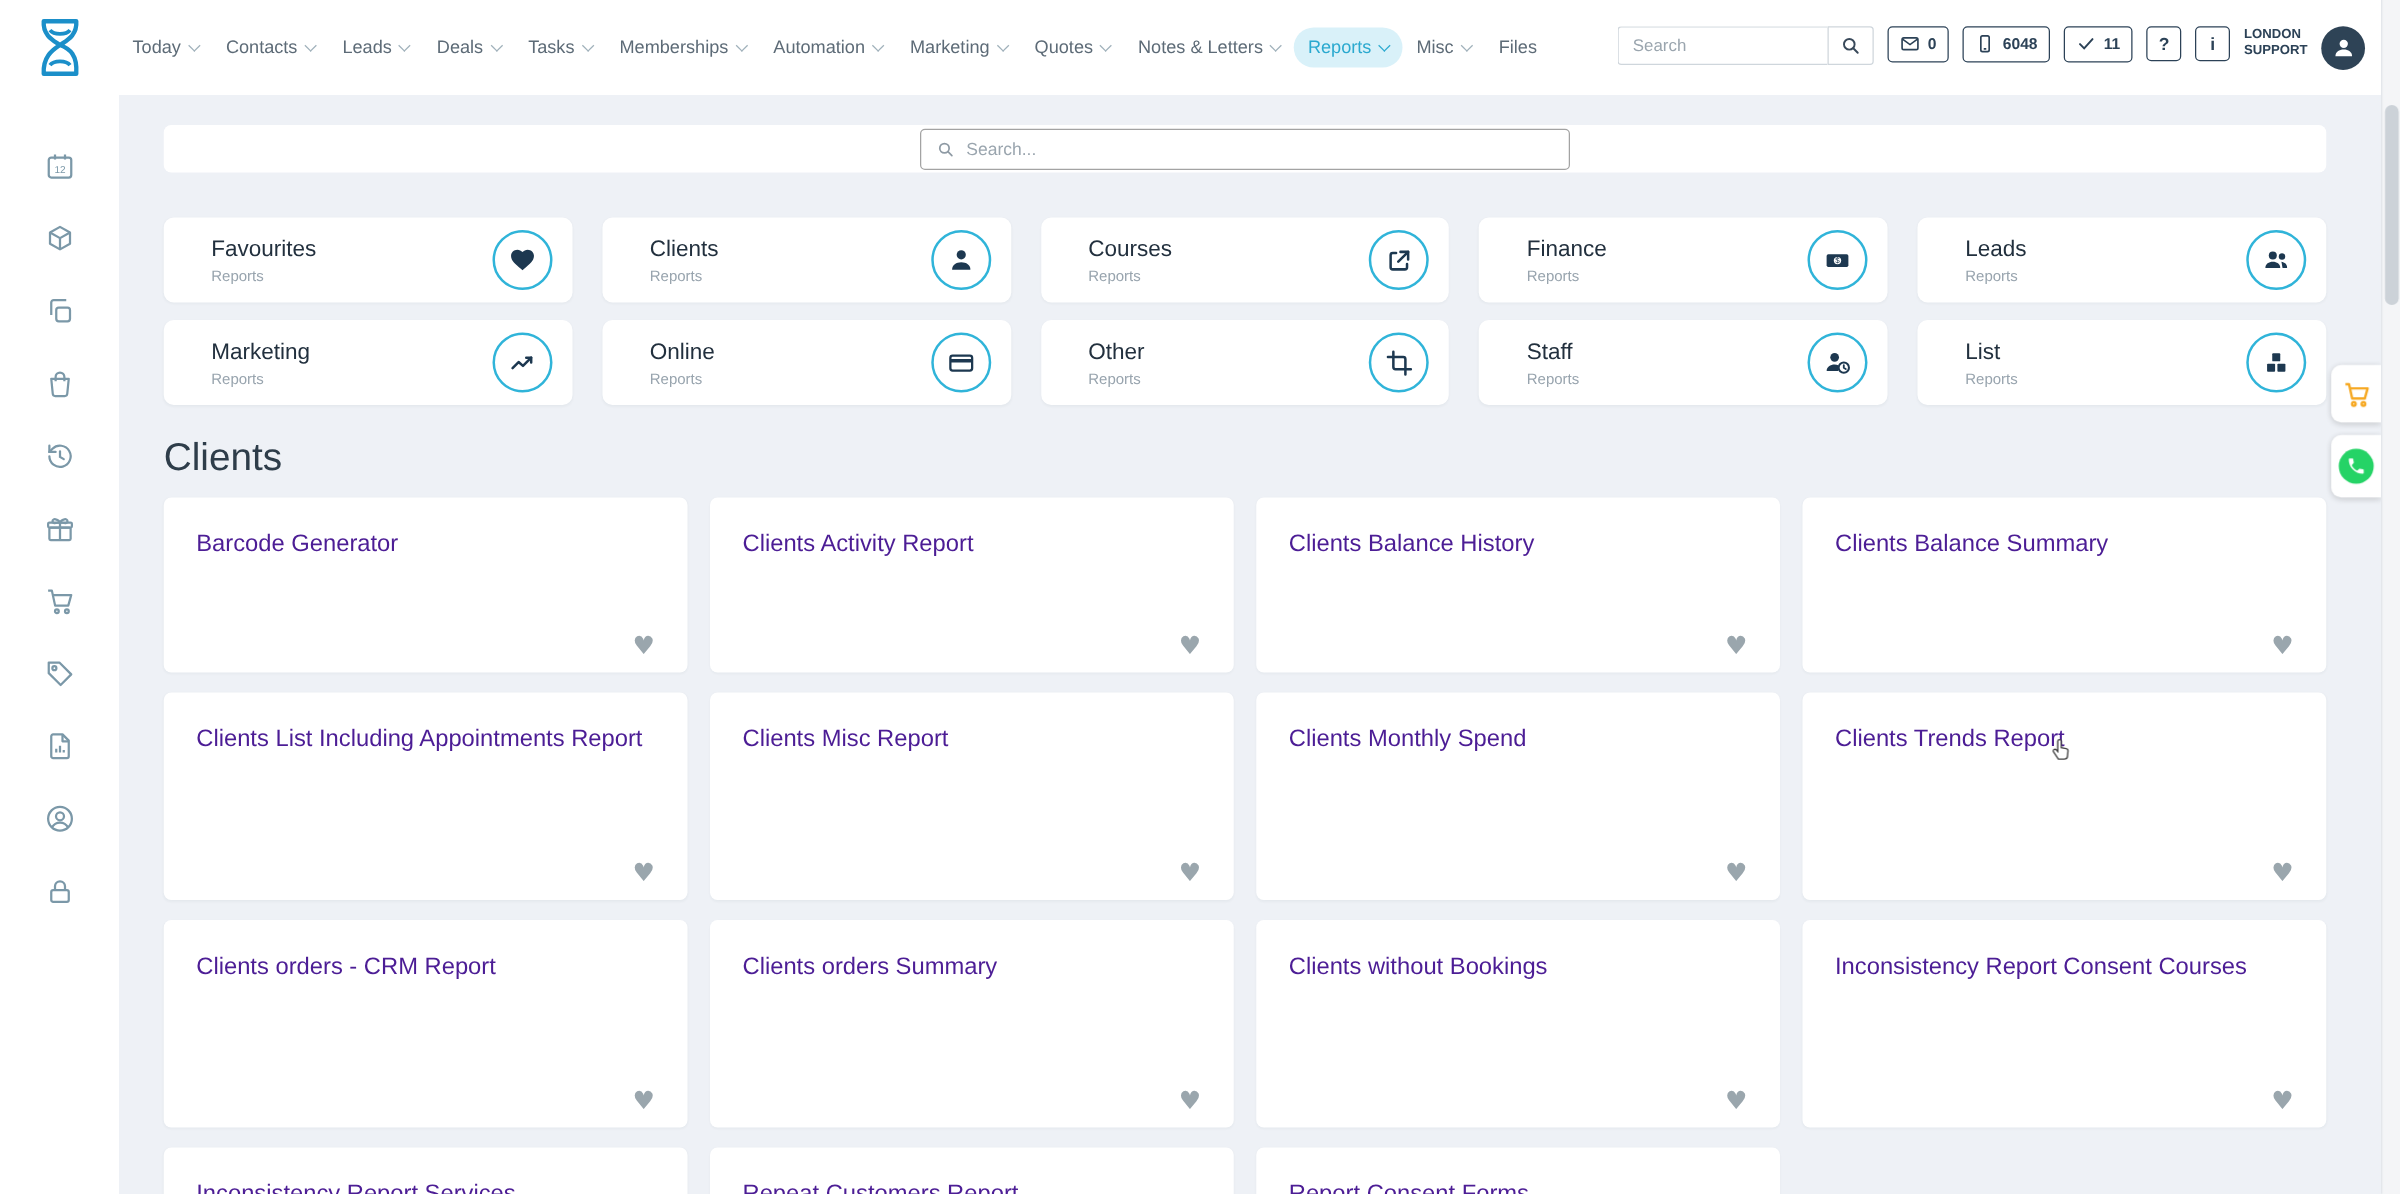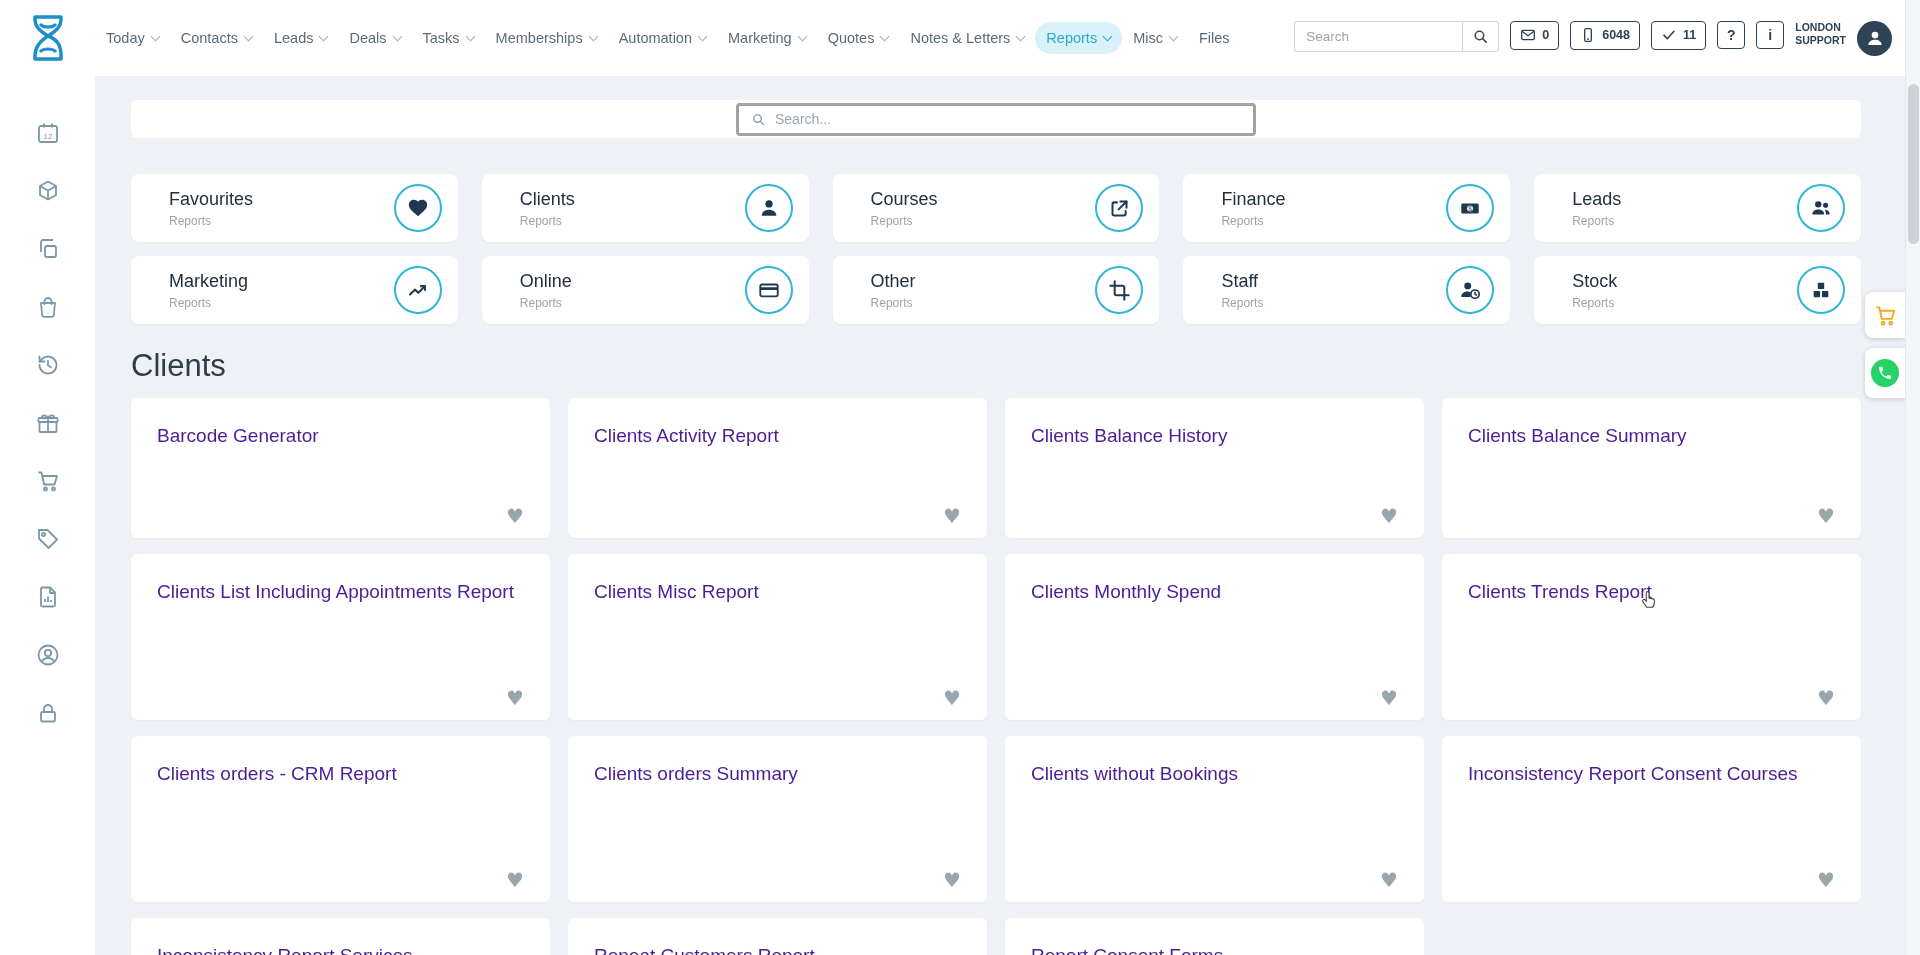--- a/index.html
+++ b/index.html
@@ -42,21 +42,21 @@
              display:flex; flex-direction:column; align-items:center; padding-top:44px; gap:32px; z-index:10; }
   .side-icon { width:26px; height:26px; color:#7b98a8; cursor:pointer; display:flex;
                align-items:center; justify-content:center; }
 
   
   .main { position:absolute; top:76px; left:95px; width:1810px; height:879px;
           padding:24px 44px 0 36px; }
 
   .search-strip { background:#fff; border-radius:6px; height:38px; display:flex;
                   align-items:center; justify-content:center; }
-  .content-search { width:520px; height:33px; border:3px solid #a3a3a3; border-radius:4px;
+  .content-search { width:520px; height:33px; border:1px solid #a3a3a3; border-radius:4px;
                     display:flex; align-items:center; gap:9px; padding:0 12px; background:#fff; }
   .content-search input { border:none; outline:none; flex:1; font-size:14px; color:#4a5560;
                           font-family:"Liberation Sans", sans-serif; }
   .content-search input::placeholder { color:#9aa5ae; }
   .content-search .mag { color:#8e9aa4; display:flex; }
 
   .cat-grid { display:grid; grid-template-columns:repeat(5,1fr); gap:14px 24px; margin-top:36px; }
   .cat-card { background:#fff; border-radius:8px; height:68px; display:flex; align-items:center;
               justify-content:space-between; padding:0 16px 0 38px; cursor:pointer;
               box-shadow:0 1px 2px rgba(20,40,60,.04); }
@@ -410,21 +410,21 @@
         <svg width="22" height="22" viewBox="0 0 24 24">
             <circle cx="9.5" cy="7.5" r="3.8" fill="currentColor"></circle>
             <path d="M2.5 19.5c0-3.8 3.2-5.8 7-5.8 1.2 0 2.3.2 3.2.6v5.2z" fill="currentColor"></path>
             <circle cx="17.5" cy="16.5" r="4.5" fill="#fff" stroke="currentColor" stroke-width="1.8"></circle>
             <path d="M17.5 14.3v2.3l1.7 1" fill="none" stroke="currentColor" stroke-width="1.6" stroke-linecap="round"></path>
           </svg>
       </div>
     </div>
     <div class="cat-card">
       <div>
-          <div class="cat-title">Stock</div>
+          <div class="cat-title">List</div>
           <div class="cat-sub">Reports</div>
         </div>
       <div class="cat-circle">
         <svg width="22" height="22" viewBox="0 0 24 24" fill="currentColor">
             <rect x="8.5" y="4" width="7" height="7" rx="0.8"></rect>
             <rect x="4" y="13" width="7" height="7" rx="0.8"></rect>
             <rect x="13" y="13" width="7" height="7" rx="0.8"></rect>
           </svg>
       </div>
     </div>

